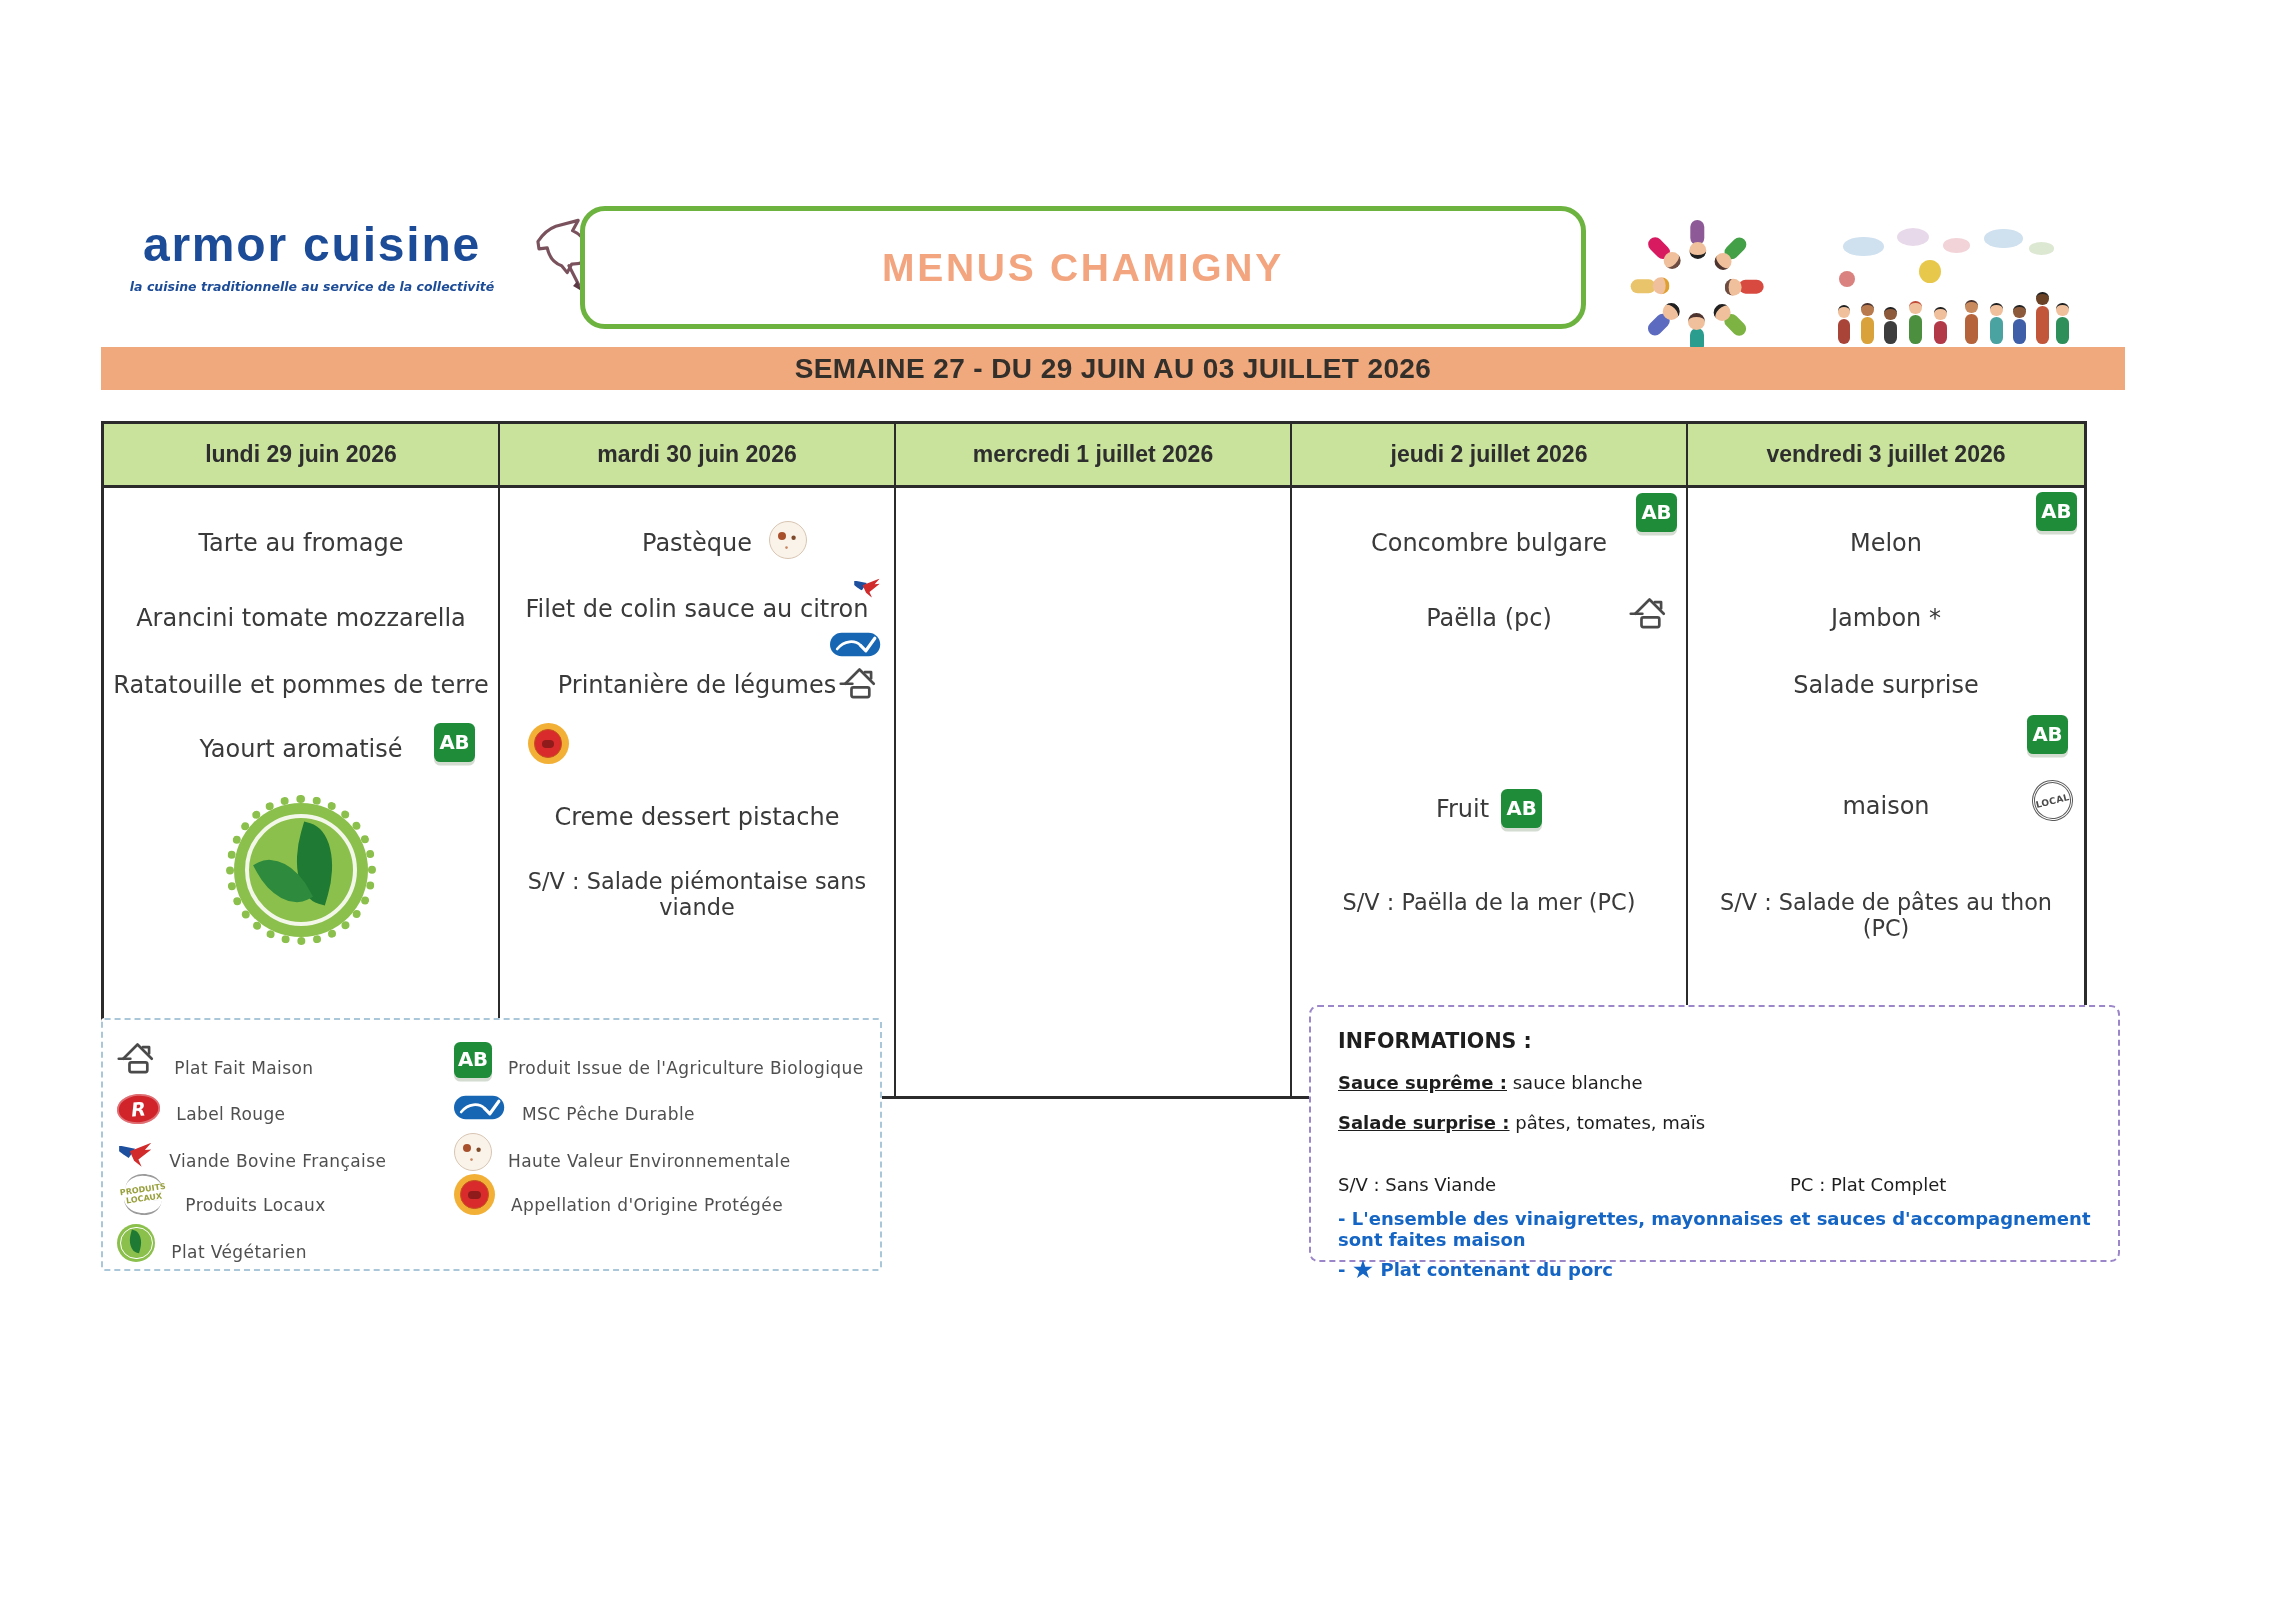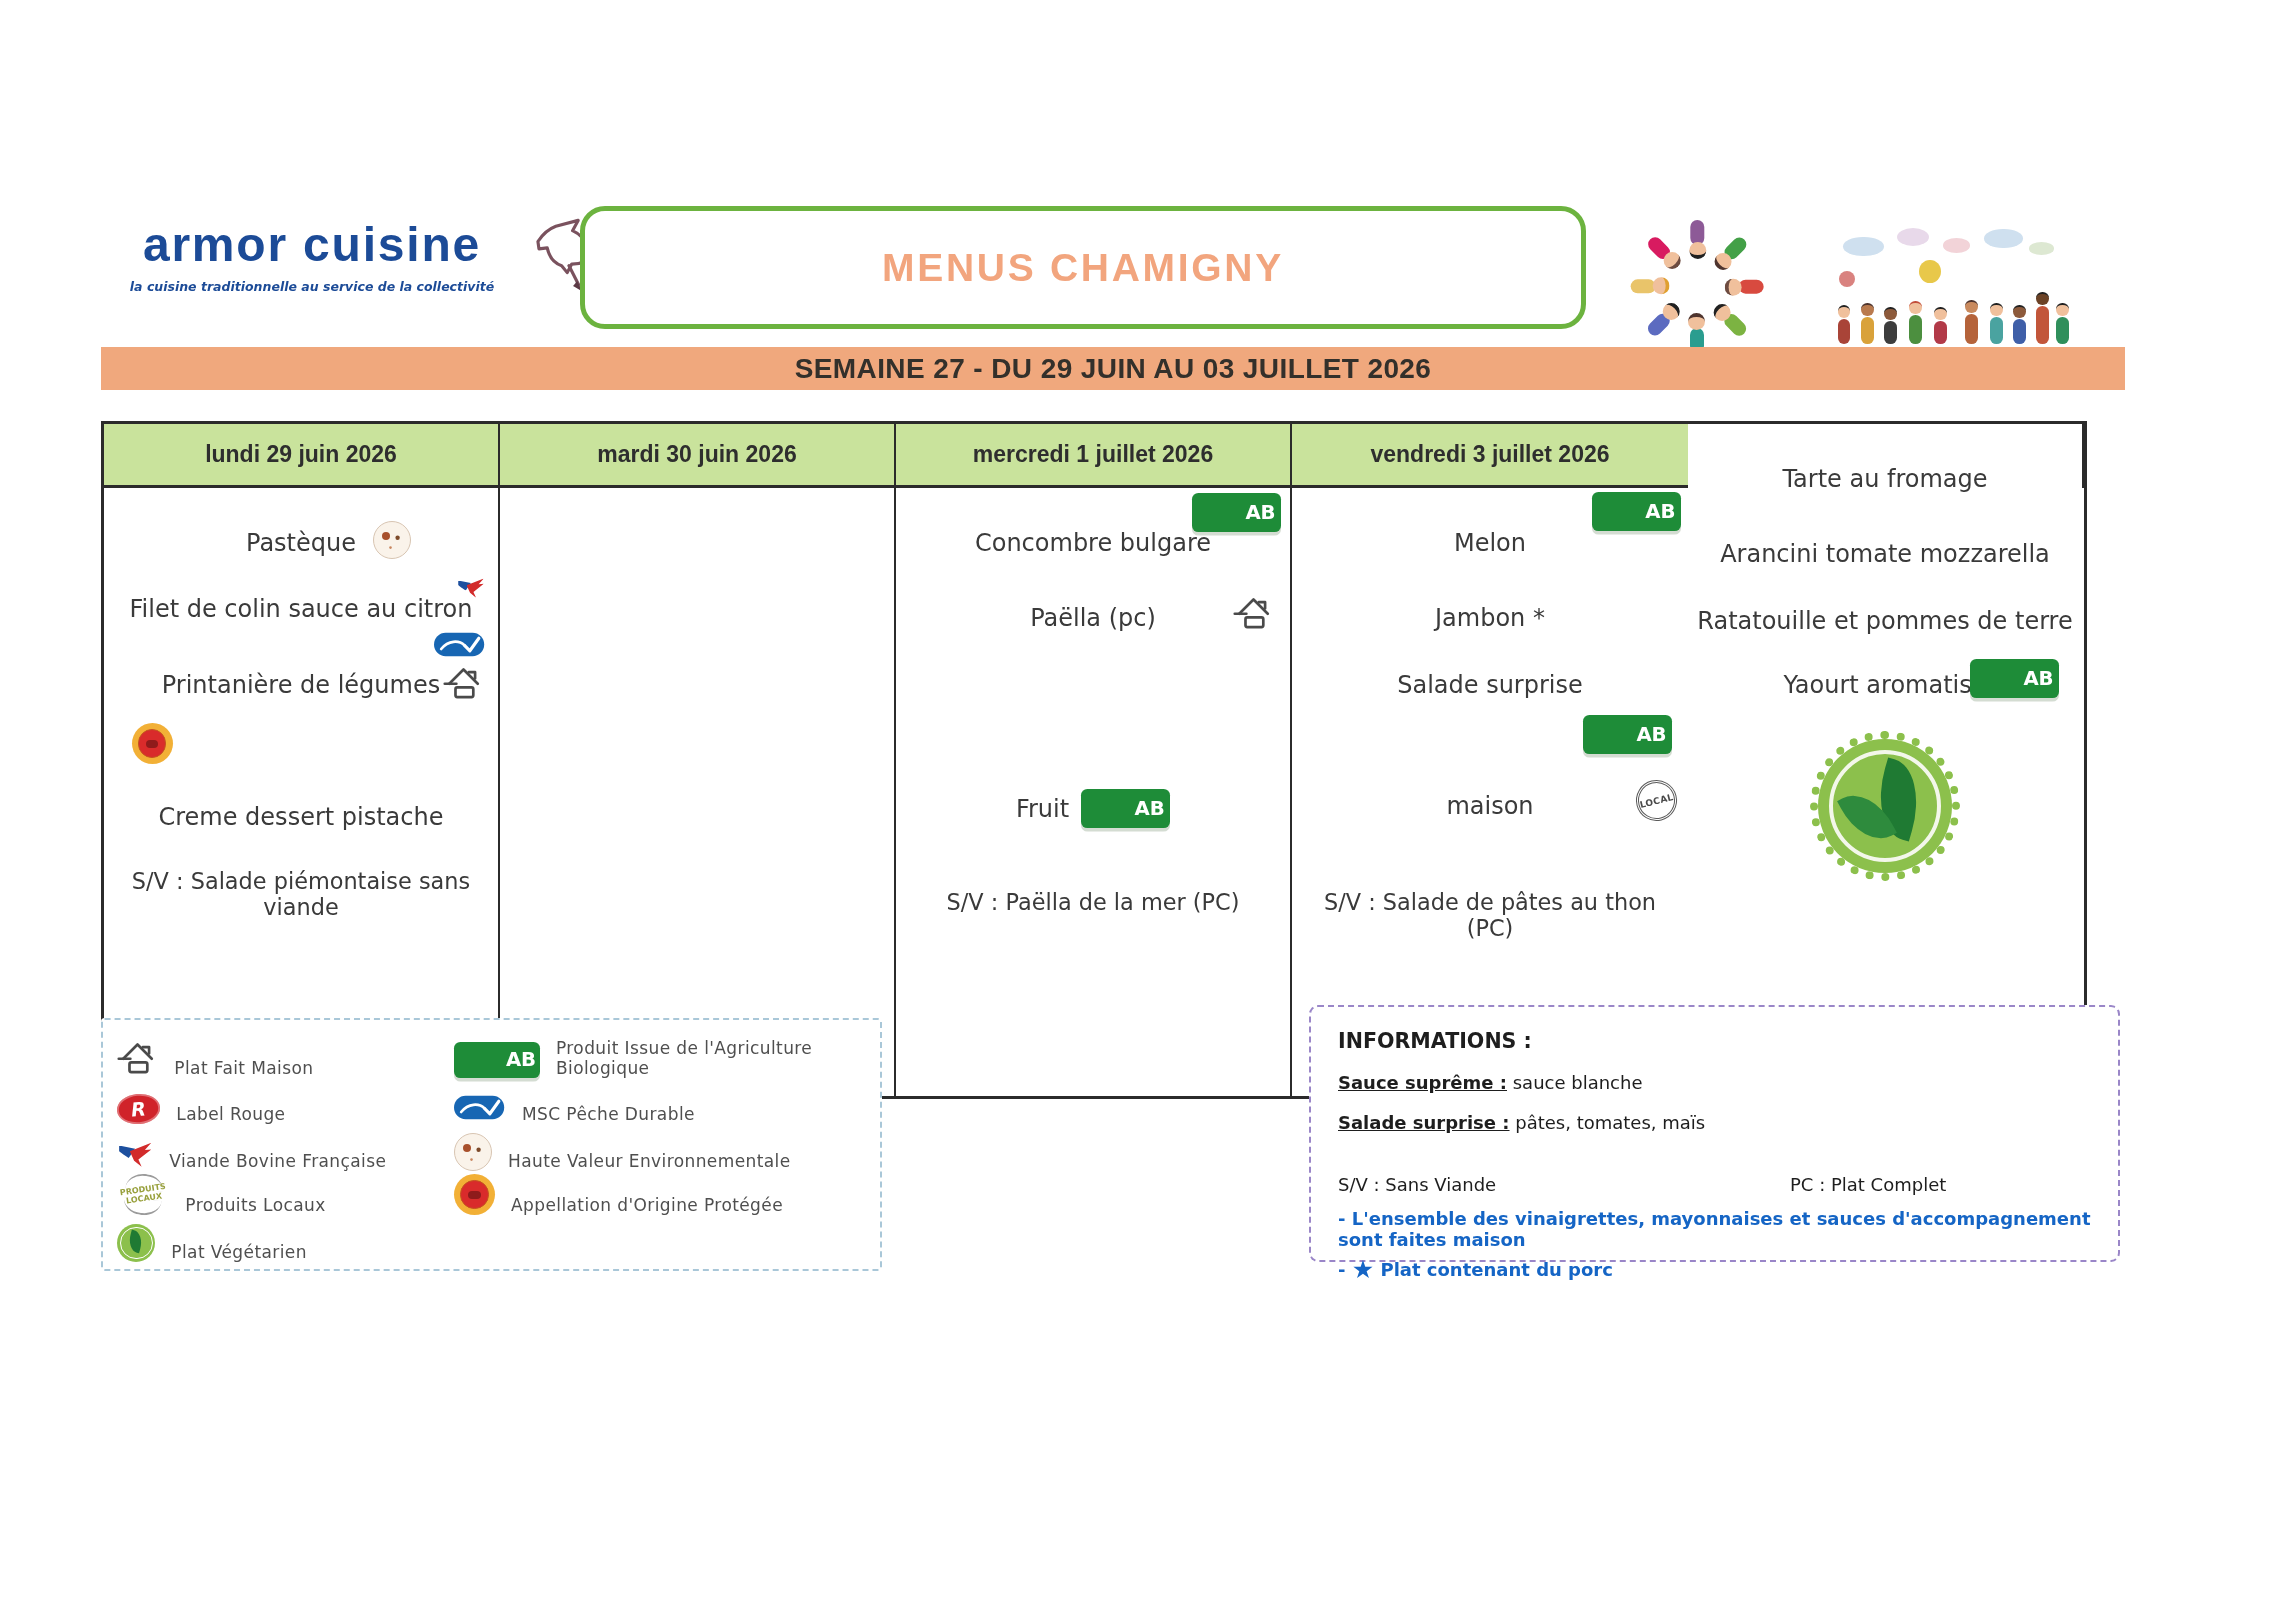--- a/index.html
+++ b/index.html
@@ -50,21 +50,21 @@
   .day-body{position:relative;border-right:2.7px solid #2b2b2b;font-size:24px;color:#3a3a3a;}
   .noborder{border-right:none !important;}
   .mi{position:absolute;left:0;right:0;text-align:center;}
   .mi-flex{display:flex;align-items:center;justify-content:center;gap:12px;}
   .sv{font-size:22.4px;padding:0 9px;}
   .abs{position:absolute;}
 
   
   .icon-ab{width:41px;height:39px;background:#1e8c38;border-radius:6.3px;color:#fff;
     display:inline-flex;align-items:center;justify-content:center;font-weight:bold;font-size:19.7px;
-    box-shadow:0 3.6px 0 #d4dcd2;flex:none;padding-left:48px;}
+    box-shadow:0 3.6px 0 #d4dcd2;flex:none;}
   .icon-house{display:inline-block;flex:none;}
   .icon-msc{display:inline-block;flex:none;}
   .icon-hve{width:38px;height:38px;border-radius:50%;background:#faf3ea;border:1.8px solid #d8c5b2;
     position:relative;display:inline-block;box-sizing:border-box;flex:none;}
   .icon-hve::before{content:"";position:absolute;left:8px;top:9.9px;width:8px;height:8px;border-radius:50%;
     background:#a8502c;box-shadow:11.6px 1.8px 0 -1.8px #7d4a2a,4.5px 11.6px 0 -2.7px #c8865f;}
   .icon-aop{width:41px;height:41px;border-radius:50%;background:#f2b036;position:relative;
     display:inline-block;flex:none;}
   .icon-aop::before{content:"";position:absolute;inset:6.3px;border-radius:50%;background:#d92b2b;
     border:1.8px solid #c4541f;}
@@ -176,20 +176,21 @@
   </div>
 
   <div class="banner">
     <div class="banner-text">SEMAINE 27 - DU 29 JUIN AU 03 JUILLET 2026</div>
   </div>
 
   <div class="menu-table">
     <div class="day-header">lundi 29 juin 2026</div>
     <div class="day-header">mardi 30 juin 2026</div>
     <div class="day-header">mercredi 1 juillet 2026</div>
+    <div class="day-header">jeudi 2 juillet 2026</div>
     <div class="day-header noborder">vendredi 3 juillet 2026</div>
 
     <div class="day-body">
       <div class="mi" style="top:41px">Tarte au fromage</div>
       <div class="mi" style="top:116px">Arancini tomate mozzarella</div>
       <div class="mi" style="top:183px">Ratatouille et pommes de terre</div>
       <div class="mi" style="top:247px">Yaourt aromatisé</div>
       <span class="icon-ab abs" style="right:23px;top:235px">AB</span>
       <div class="icon-veg" style="left:50%;transform:translateX(-50%);top:315px">
         <span class="leaf-big"></span>

